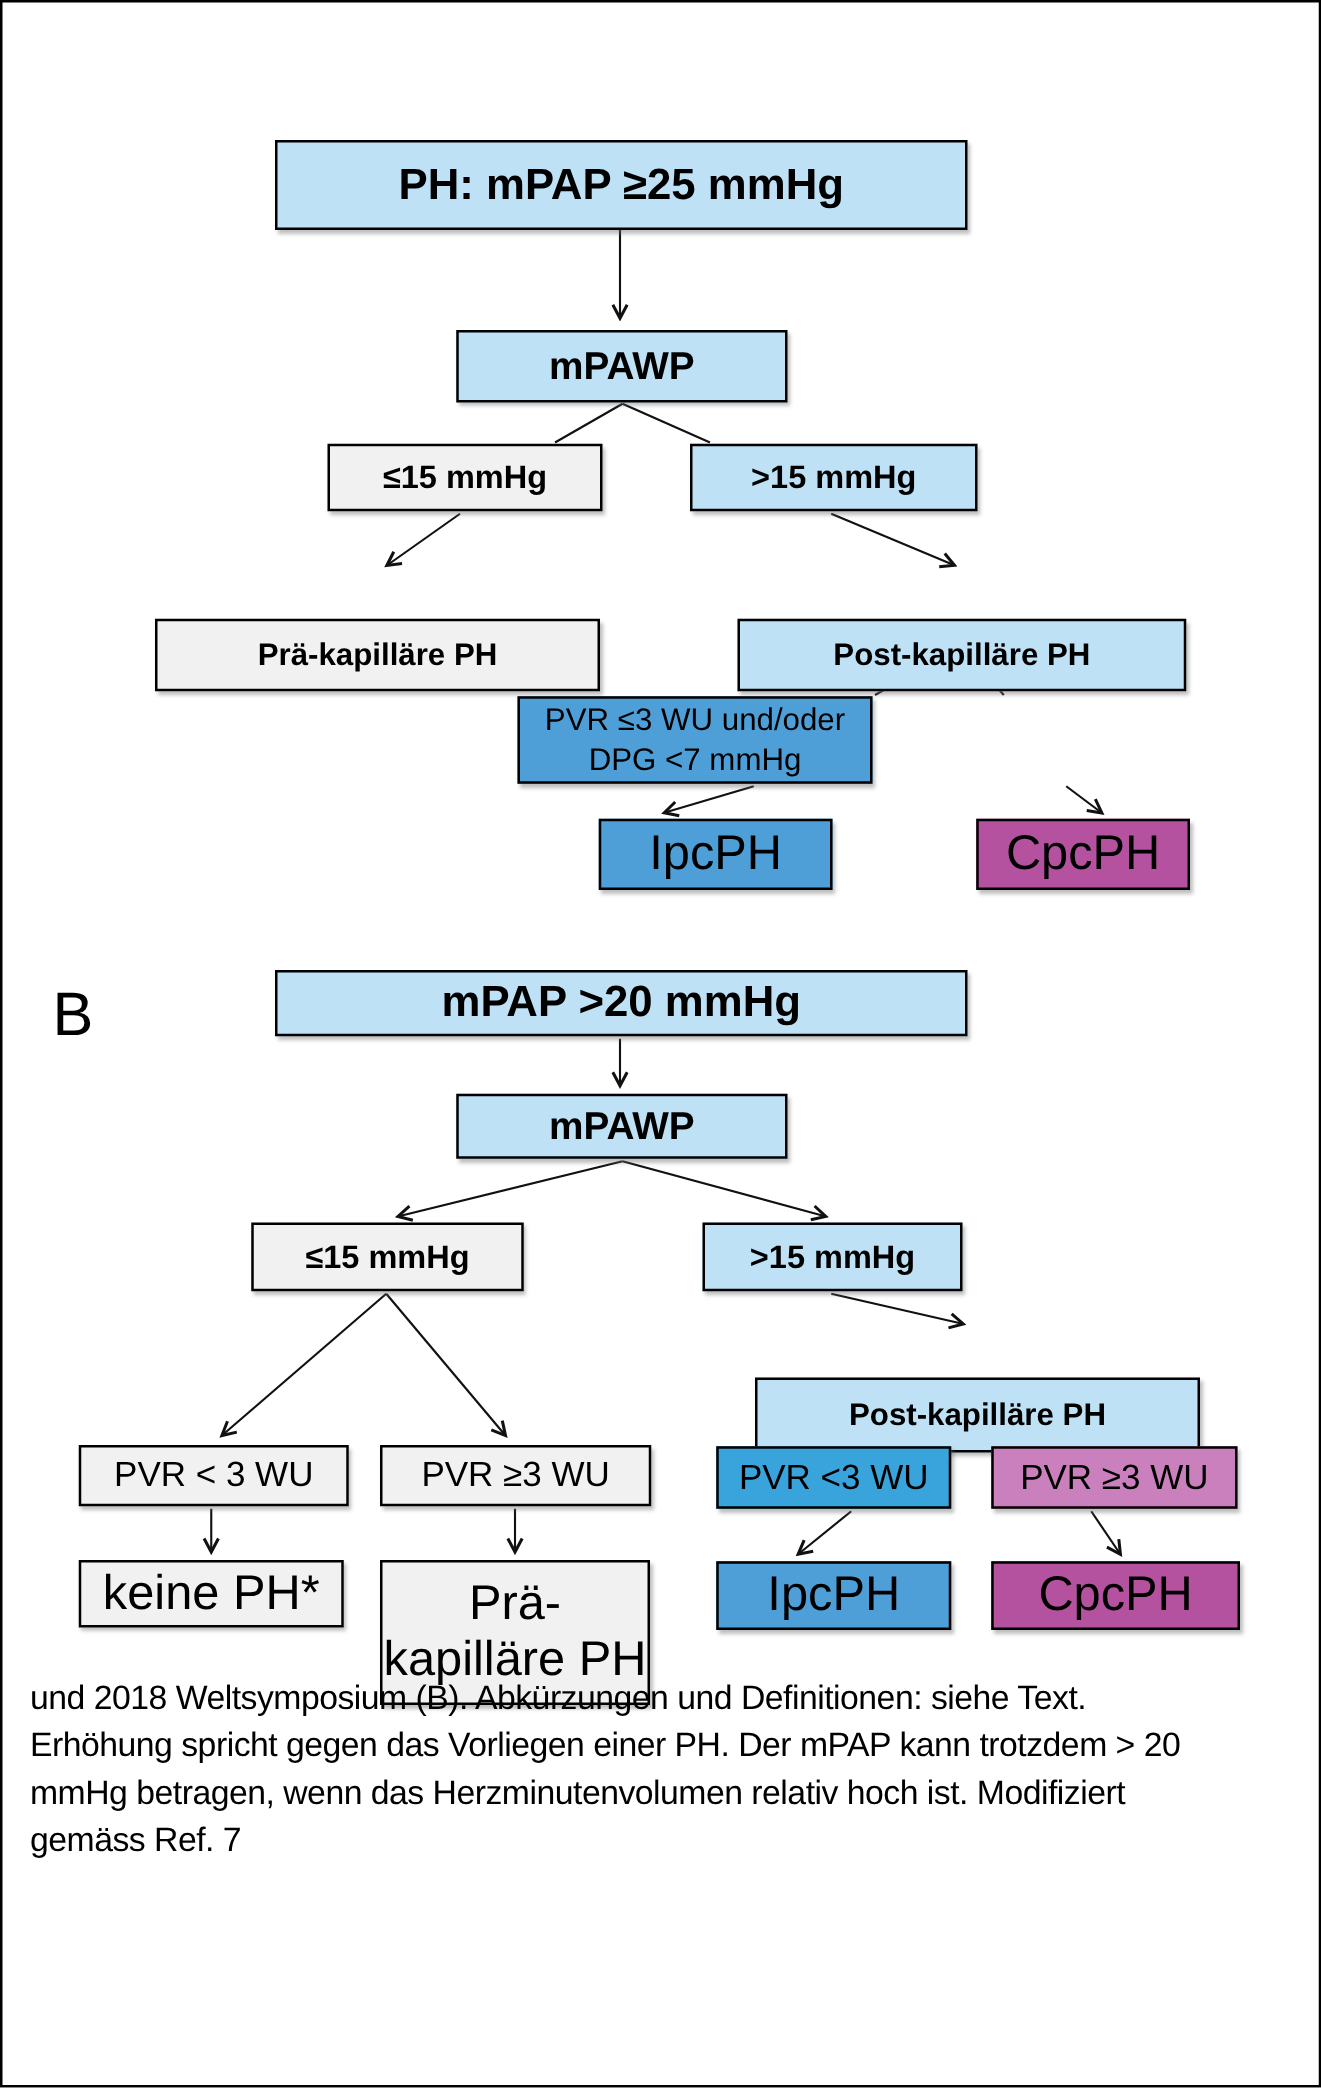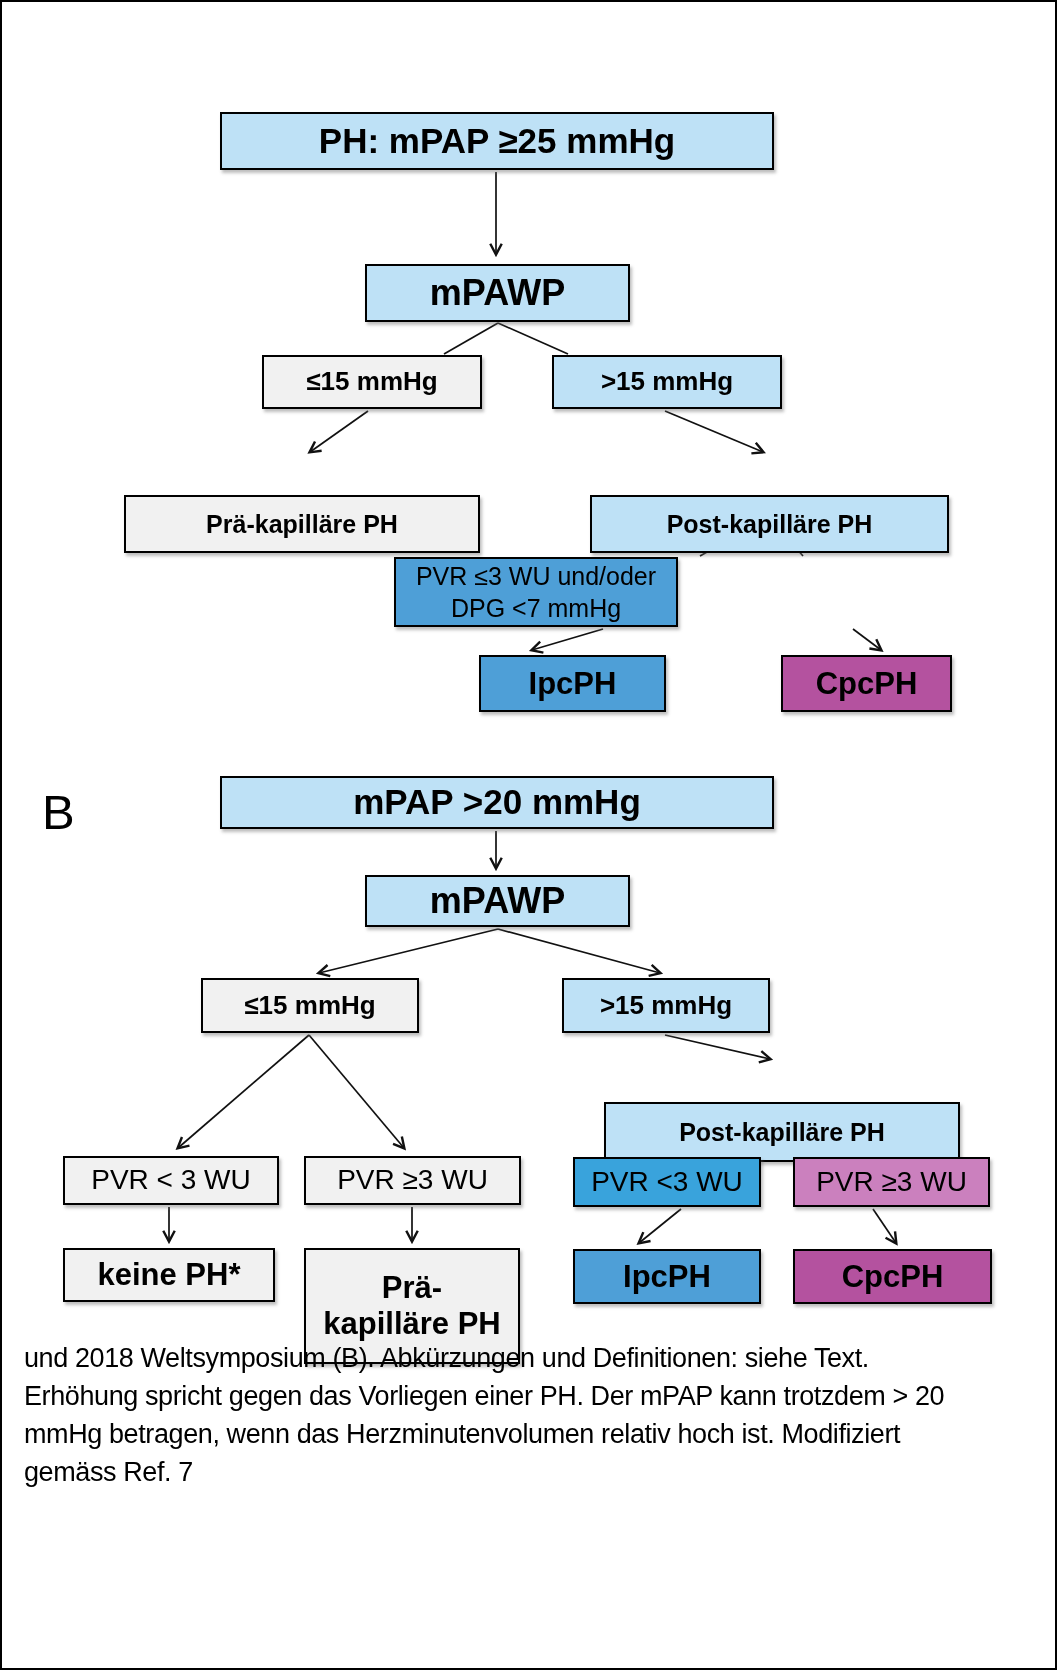--- a/index.html
+++ b/index.html
@@ -21,35 +21,35 @@
     text-align:center;line-height:1.15;
     box-shadow:2px 3px 3px rgba(110,110,110,0.45);
   }
   .lb{background:var(--light-blue,#bee1f6);}
   .gy{background:var(--gray,#f1f1f1);}
   .bl{background:var(--blue,#4e9fd7);}
   .blb{background:var(--blue-bright,#39a3dc);}
   .pk{background:var(--pink,#cb80be);}
   .mg{background:var(--magenta,#b4529f);}
   .fz-root{font-size:35px;font-weight:bold;}
-  .fz-mpawp{font-size:36px;font-weight:bold;}
+  .fz-mpawp{font-size:31px;font-weight:bold;}
   .fz-wedge{font-size:26px;font-weight:bold;}
   .fz-cap{font-size:25px;font-weight:bold;margin-top:37px;}
   .fz-pvr2{font-size:25px;font-weight:normal;line-height:1.28;}
   .fz-pvr1{font-size:28px;font-weight:normal;}
-  .fz-result{font-size:31px;font-weight:bold;}
+  .fz-result{font-size:39px;font-weight:normal;}
 
   
-  #node-a-root   {left:218px;top:110px;width:554px;height:58px;}
+  #node-a-root   {left:218px;top:110px;width:554px;height:72px;}
   #node-a-mpawp  {left:363px;top:262px;width:265px;height:58px;}
   #node-a-wedge-le{left:260px;top:353px;width:220px;height:54px;}
   #node-a-wedge-gt{left:550px;top:353px;width:230px;height:54px;}
   #node-a-precap {left:122px;top:456px;width:356px;height:58px;}
   #node-a-postcap{left:588px;top:456px;width:359px;height:58px;}
-  #node-a-pvr-low{left:392px;top:555px;width:284px;height:70px;}
+  #node-a-pvr-low{left:412px;top:555px;width:284px;height:70px;}
   #node-a-pvr-high{left:724px;top:555px;width:238px;height:70px;}
   #node-a-ipcph  {left:477px;top:653px;width:187px;height:57px;}
   #node-a-cpcph  {left:779px;top:653px;width:171px;height:57px;}
 
   
   #panel-b-label{position:absolute;left:40px;top:782px;font-size:49px;font-weight:500;}
   #node-b-root   {left:218px;top:774px;width:554px;height:53px;}
   #node-b-mpawp  {left:363px;top:873px;width:265px;height:52px;}
   #node-b-wedge-le{left:199px;top:976px;width:218px;height:55px;}
   #node-b-wedge-gt{left:560px;top:976px;width:208px;height:55px;}

